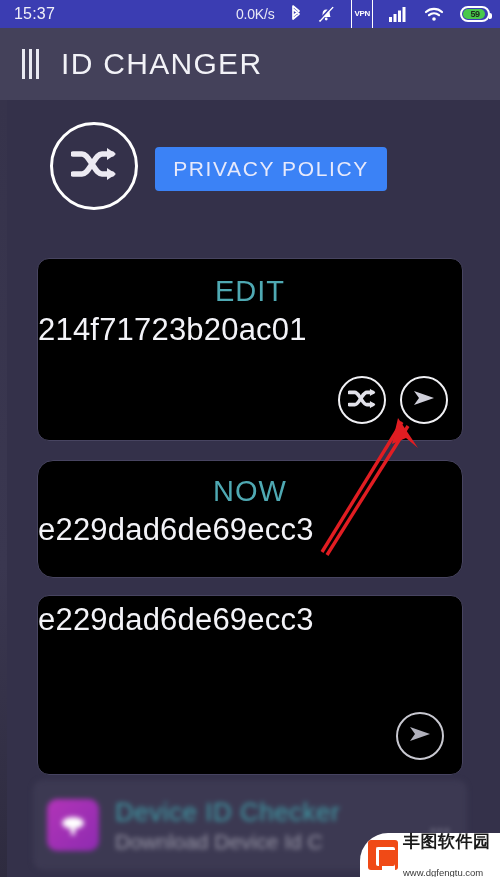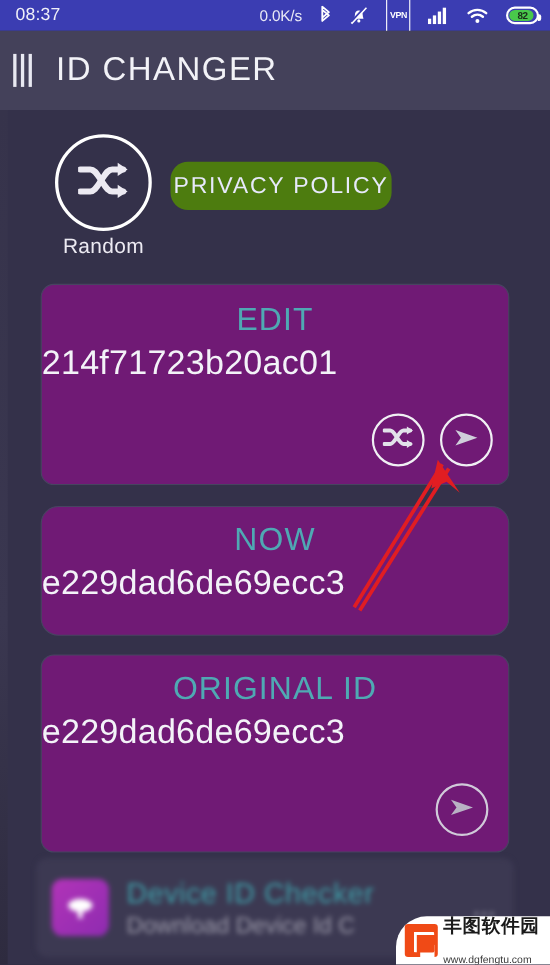--- a/index.html
+++ b/index.html
@@ -54,21 +54,21 @@
     position: relative; font-size: 9px; font-weight: bold; color:#1b2b1b;
     letter-spacing: -.4px;
   }
 
   
   .appbar {
     position: absolute; top: 28px; left: 0;
     width: 500px; height: 72px;
     background: #44415a;
     display: flex; align-items: center;
-    padding-left: 12px;
+    padding-left: 22px;
   }
   .menu-icon { display: flex; gap: 4px; margin-right: 22px; }
   .menu-icon i {
     display:block; width: 3px; height: 30px; background: #e9e9f2;
   }
   .app-title {
     color: #f2f2f7; font-size: 30px; letter-spacing: 1.3px; font-weight: 400;
   }
 
   
@@ -93,38 +93,38 @@
     width: 88px; height: 88px; border-radius: 50%;
     border: 3px solid #ffffff;
     display:flex; align-items:center; justify-content:center;
     margin: 0 auto;
   }
   .random-label {
     margin-top: 4px; color: #eceaf2; font-size: 19px; letter-spacing: .3px;
   }
   .privacy-btn {
     position:absolute; left: 155px; top: 25px;
-    width: 201px; height: 44px;
-    background: #4d7c0f; border-radius: 16px;
+    width: 232px; height: 44px;
+    background: #3b82f6; border-radius: 4px;
     display:flex; align-items:center; justify-content:center;
     color: #e7e9fb; font-size: 21px; letter-spacing: 1.6px;
   }
   .removeads-btn {
     position:absolute; left: 403px; top: 13px;
     width: 78px; height: 84px;
     background: #3e4fcb; border-radius: 6px;
     display:flex; flex-direction: column;
     align-items:center; justify-content:center;
     color: #e7e9fb; font-size: 21px; line-height: 25px; letter-spacing: .5px;
   }
 
   
   .card {
     position: absolute; left: 37px; width: 426px;
-    background: #701a75;
+    background: #000000;
     border: 1.5px solid #474460;
     border-radius: 12px;
   }
   .card-title {
     text-align:center; color: #4fa9b3; font-size: 29px;
     letter-spacing: 1px; line-height: 1;
   }
   .card-value {
     color: #f3f3f8; font-size: 31px;
     letter-spacing: .2px; line-height: 1.15; white-space: nowrap;
@@ -204,21 +204,21 @@
   .wm-texts { display:flex; flex-direction:column; line-height:1; }
   .wm-cn { font-size: 17px; color:#1a1a1a; letter-spacing:.5px; font-weight:bold; }
   .wm-url { font-size: 9.5px; color:#3a3a3a; margin-top: 18px; }
 </style>
 </head>
 <body>
 
 <div id="phone">
 
   <div class="statusbar">
-    <span class="sb-time">08:37</span>
+    <span class="sb-time">15:37</span>
     <div class="sb-right">
       <span class="sb-speed">0.0K/s</span>
       <span class="sb-ico">
         <svg width="12" height="18" viewBox="0 0 12 18">
             <path d="M3 4l6 5-6 5V1l6 5-6 5" fill="none" stroke="#fff" stroke-width="1.7" stroke-linejoin="round"></path>
           </svg>
       </span>
       <span class="sb-ico">
         <svg width="17" height="18" viewBox="0 0 17 18">
           <path d="M4 12c0-1 .6-1.4.6-3.2 0-2.6 1.3-4.3 3.6-4.3s3.6 1.7 3.6 4.3c0 1.8.6 2.2.6 3.2z" fill="#fff"></path>
@@ -238,21 +238,21 @@
       </span>
       <span class="sb-ico">
         <svg width="20" height="16" viewBox="0 0 20 16">
           <path d="M2 6a12 12 0 0116 0" stroke="#fff" stroke-width="2.2" fill="none" stroke-linecap="round"></path>
           <path d="M5 9.2a8 8 0 0110 0" stroke="#fff" stroke-width="2.2" fill="none" stroke-linecap="round"></path>
           <circle cx="10" cy="13" r="1.8" fill="#fff"></circle>
         </svg>
       </span>
       <span class="battery">
         <span class="fill"></span>
-        <span class="num">82</span>
+        <span class="num">59</span>
       </span>
     </div>
   </div>
 
   <div class="appbar">
     <div class="menu-icon">
         <i></i>
         <i></i>
         <i></i>
       </div>
@@ -268,21 +268,20 @@
         <div class="random-circle">
           <span>
             <svg width="46" height="34" viewBox="0 0 46 34">
               <path d="M2 7h9c4 0 6 4 10 10s6 10 10 10h10" stroke="#eceaf2" stroke-width="5.5" fill="none" stroke-linecap="round"></path>
               <path d="M2 27h9c4 0 6-4 10-10s6-10 10-10h10" stroke="#eceaf2" stroke-width="5.5" fill="none" stroke-linecap="round"></path>
               <path d="M36 1l9 6-9 6z" fill="#eceaf2"></path>
               <path d="M36 21l9 6-9 6z" fill="#eceaf2"></path>
             </svg>
           </span>
         </div>
-        <div class="random-label">Random</div>
       </div>
 
       <div class="privacy-btn">
         <span>PRIVACY POLICY</span>
       </div>
 
     </div>
 
     <div class="card" id="card-edit">
       <div class="card-title">EDIT</div>
@@ -307,21 +306,20 @@
         </div>
       </div>
     </div>
 
     <div class="card" id="card-now">
       <div class="card-title">NOW</div>
       <div class="card-value">e229dad6de69ecc3</div>
     </div>
 
     <div class="card" id="card-original">
-      <div class="card-title">ORIGINAL ID</div>
       <div class="card-value">e229dad6de69ecc3</div>
       <div class="card-actions">
         <div class="circ-btn dim">
           <span>
             <svg width="26" height="22" viewBox="0 0 26 22">
               <path d="M3 4l20 7-20 7 5-7z" fill="#bfbfcb"></path>
             </svg>
           </span>
         </div>
       </div>

